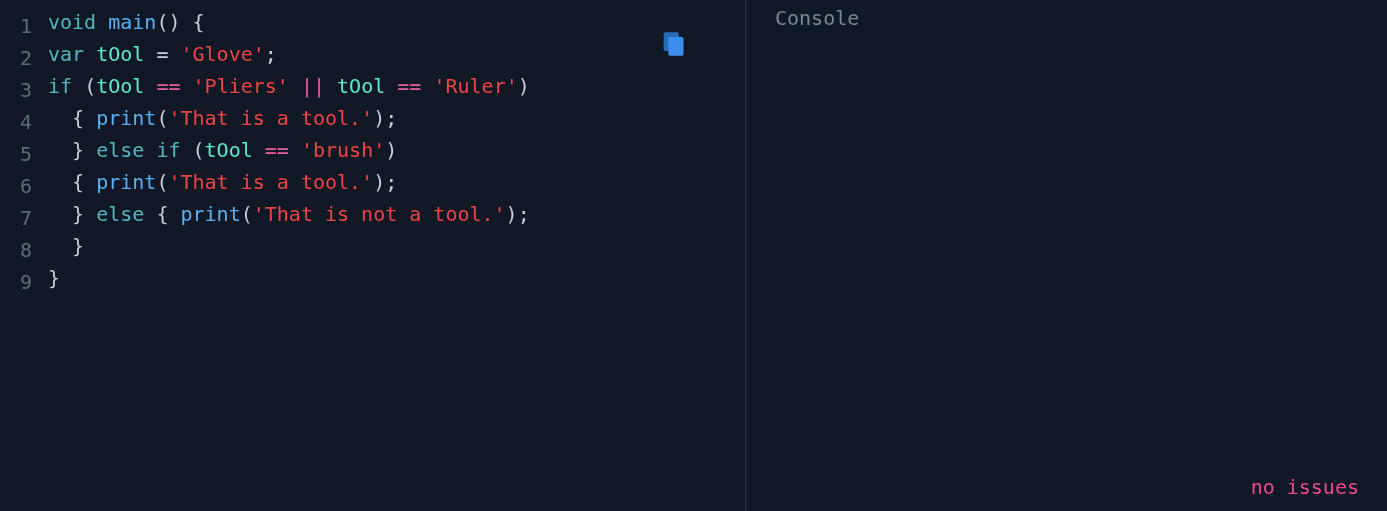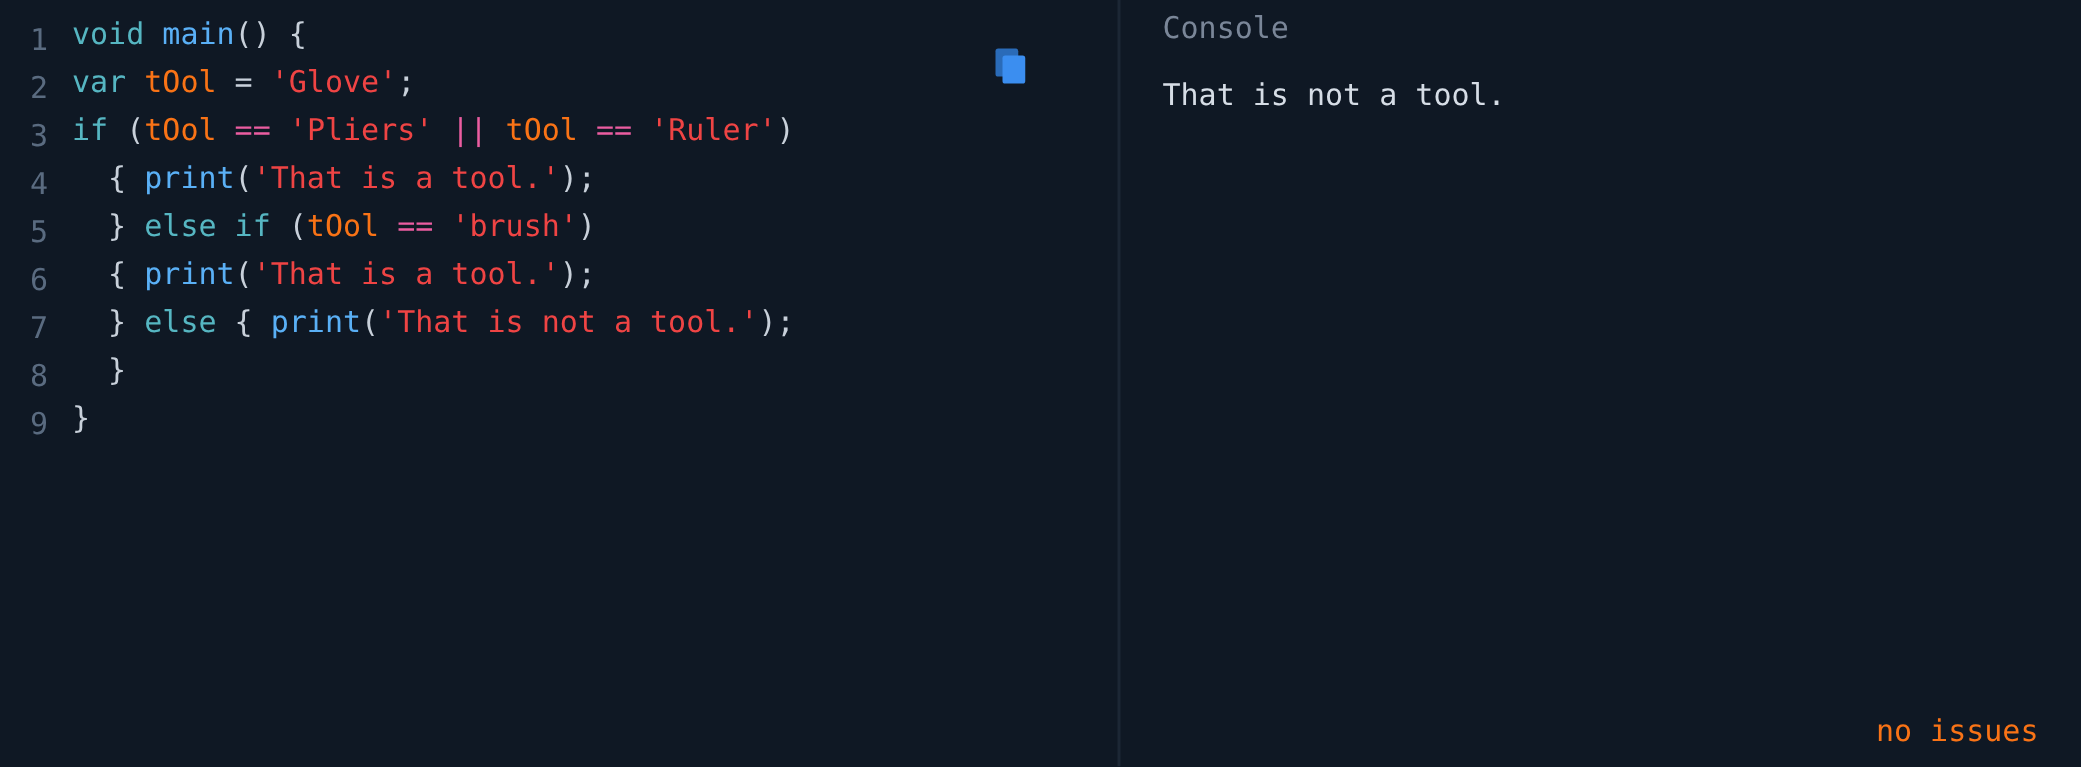--- a/index.html
+++ b/index.html
@@ -65,27 +65,27 @@
       margin-bottom: 18px;
     }
     .console-output {
       color: #d6dde6;
       line-height: 30px;
     }
     .status {
       position: absolute;
       bottom: 12px;
       right: 28px;
-      color: #f97316;
+      color: #ec4899;
       text-align: right;
     }
     
     .kw { color: #56b6c2; }       
     .fn { color: #5ab0f6; }       
-    .id { color: #f97316; }       
+    .id { color: #5eead4; }       
     .op { color: #eb5da1; }       
     .str { color: #ef4444; }      
     .pn { color: #c8d0da; }       
   </style>
 </head>
 <body>
 
 <div class="editor-pane">
   <div class="gutter" id="gutter">
       <div>1</div>
@@ -104,15 +104,14 @@
       <rect x="4" y="2" width="13" height="16" rx="1.5" fill="#2a6bb8"></rect>
       <rect x="8" y="6" width="13" height="16" rx="1.5" fill="#3b8ef0"></rect>
     </svg>
   </div>
 </div>
 
 <div class="divider"></div>
 
 <div class="console-pane">
   <div class="console-title">Console</div>
-  <div class="console-output">That is not a tool.</div>
   <div class="status">no issues</div>
 </div>
 
 </body></html>

